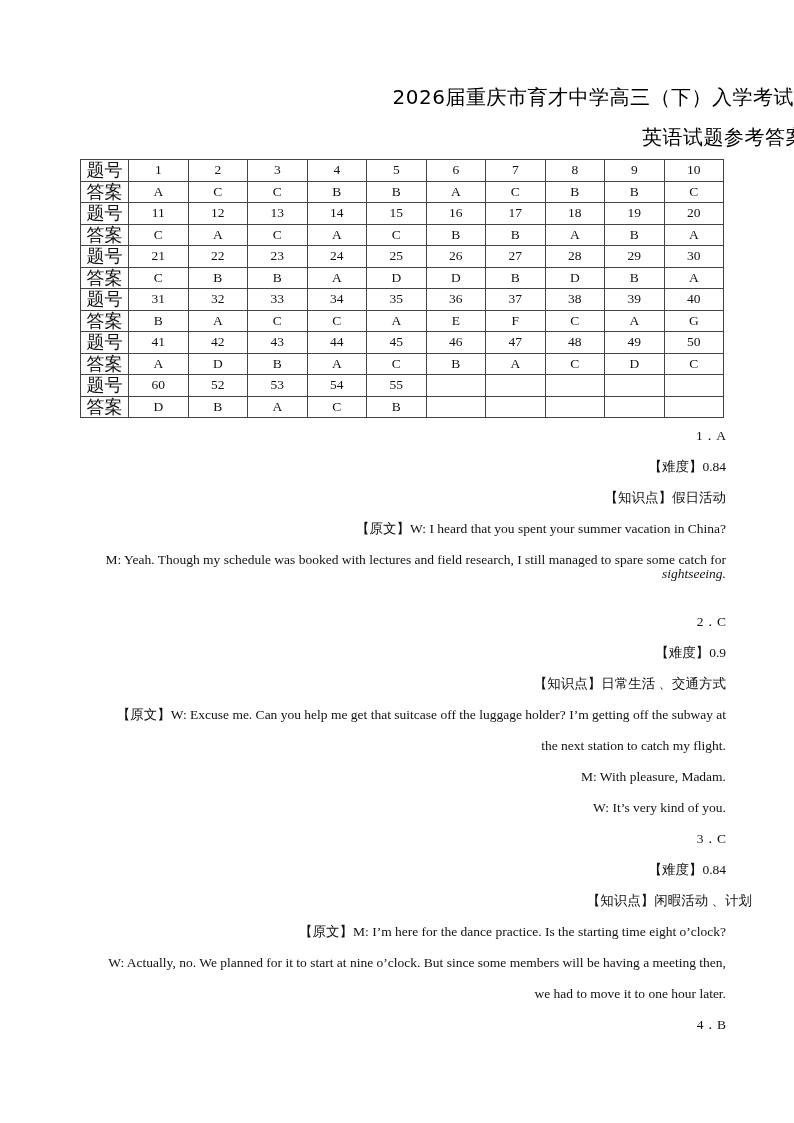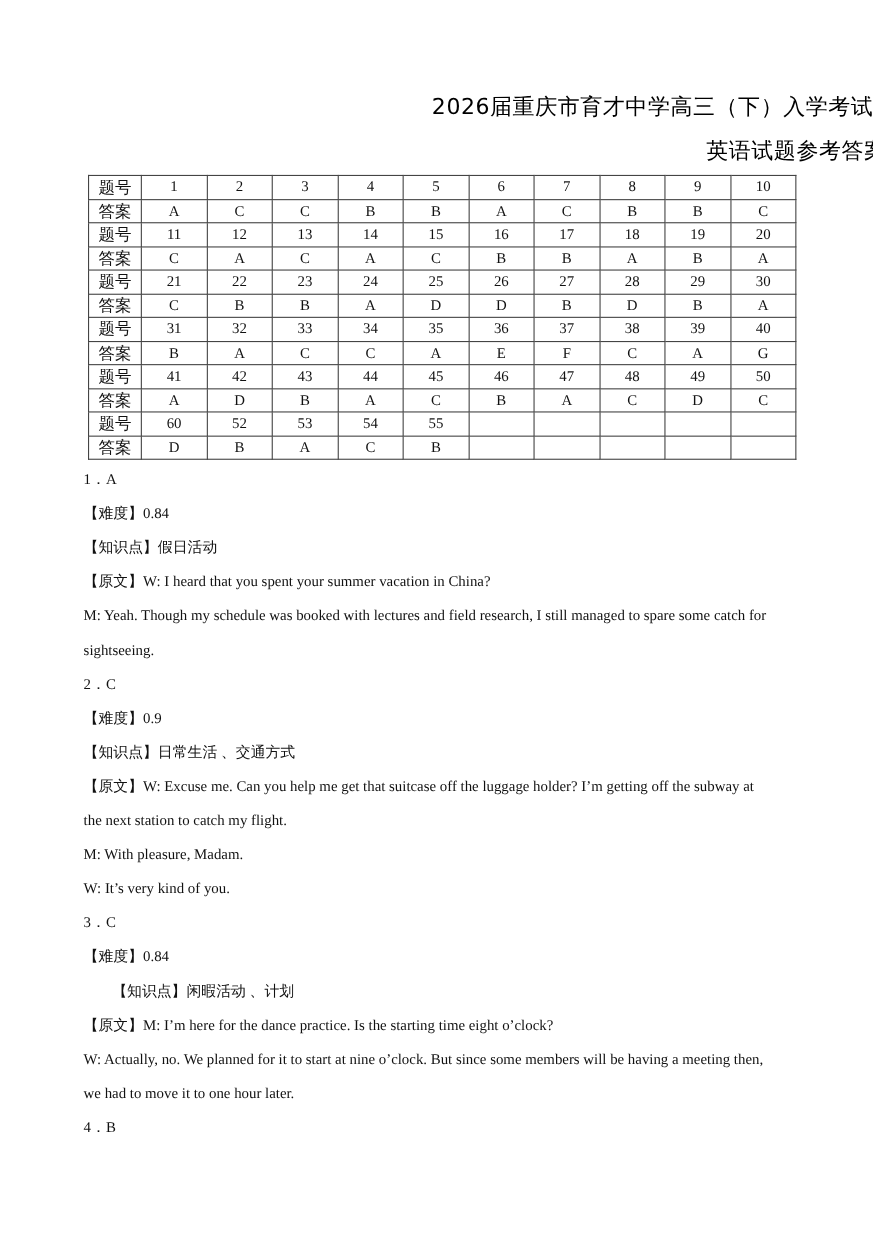--- a/index.html
+++ b/index.html
@@ -15,25 +15,25 @@
   #t2 { top: 124px; font-size: 20px; letter-spacing: 0.5px; padding-left: 12px; }
   table.ans {
     position: absolute; left: 80px; top: 159px;
     border-collapse: collapse; table-layout: fixed;
     font-size: 13.5px;
   }
   table.ans td {
     border: 1px solid #444; height: 20.5px; padding: 0;
     text-align: center; vertical-align: middle; line-height: 20px;
   }
-  table.ans td.hd { width: 47px; font-family: "DejaVu Sans", sans-serif; font-size: 15px; }
+  table.ans td.hd { width: 47px; font-family: "DejaVu Sans", sans-serif; font-size: 18px; }
   table.ans td.c { width: 58.5px; }
   .q {
     position: absolute; left: 76px; width: 650px;
-    font-size: 13.5px; line-height: 31.2px; white-space: nowrap;
+    font-size: 13.5px; line-height: 31.2px; white-space: nowrap; text-align: right;
   }
 </style>
 </head>
 <body>
 
 <div id="t1" class="title">2026届重庆市育才中学高三（下）入学考试</div>
 <div id="t2" class="title">英语试题参考答案</div>
 
 <table class="ans">
   <tbody id="tbody">
@@ -195,21 +195,21 @@
       </tr>
     </tbody>
 </table>
 
 <div id="explanations">
     <div class="q" style="top: 420px;">1．A</div>
     <div class="q" style="top: 451px;">【难度】0.84</div>
     <div class="q" style="top: 482px;">【知识点】假日活动</div>
     <div class="q" style="top: 513px;">【原文】W: I heard that you spent your summer vacation in China?</div>
     <div class="q" style="top: 544px;">M: Yeah. Though my schedule was booked with lectures and field research, I still managed to spare some catch for</div>
-    <div class="q" style="top: 575px;">sightseeing.</div>
+    <div class="q" style="top: 558px; font-style: italic;">sightseeing.</div>
     <div class="q" style="top: 606px;">2．C</div>
     <div class="q" style="top: 637px;">【难度】0.9</div>
     <div class="q" style="top: 668px;">【知识点】日常生活 、交通方式</div>
     <div class="q" style="top: 699px;">【原文】W: Excuse me. Can you help me get that suitcase off the luggage holder? I’m getting off the subway at</div>
     <div class="q" style="top: 730px;">the next station to catch my flight.</div>
     <div class="q" style="top: 761px;">M: With pleasure, Madam.</div>
     <div class="q" style="top: 792px;">W: It’s very kind of you.</div>
     <div class="q" style="top: 823px;">3．C</div>
     <div class="q" style="top: 854px;">【难度】0.84</div>
     <div class="q" style="top: 885px; margin-left: 26px;">【知识点】闲暇活动 、计划</div>

